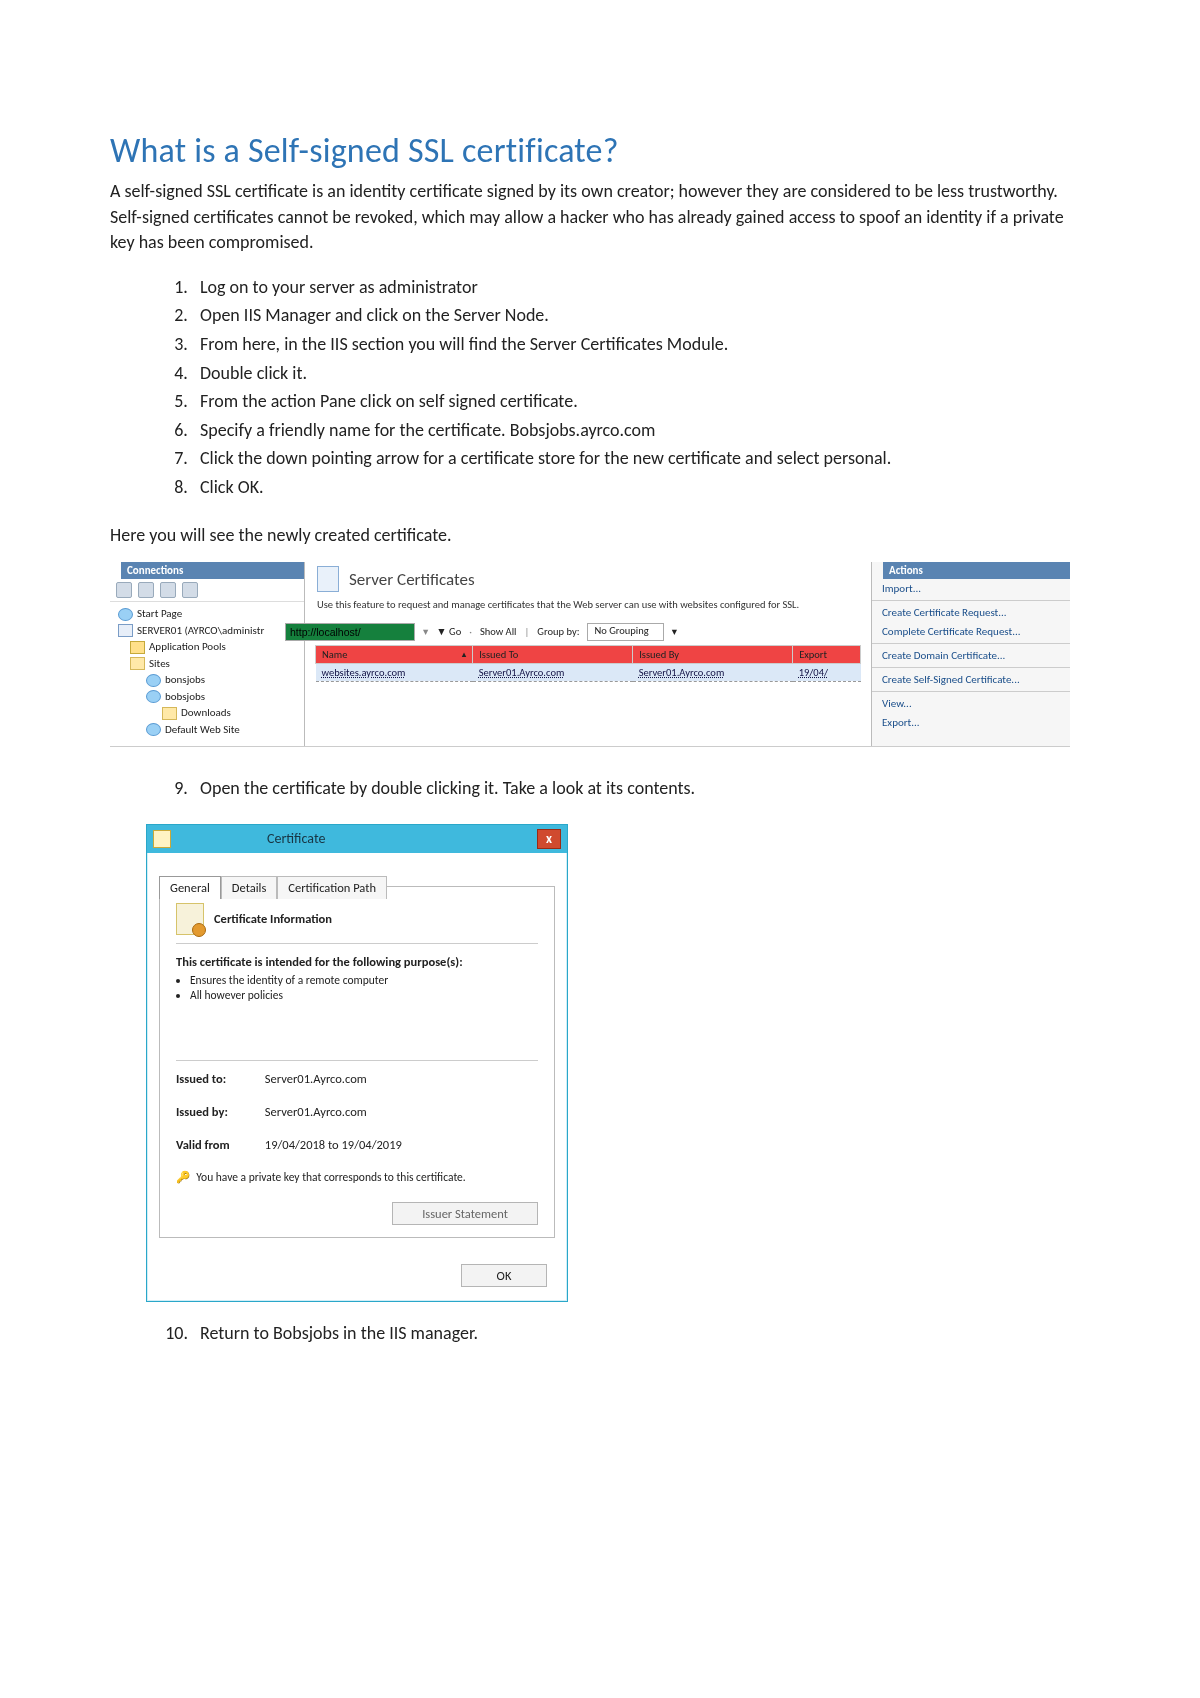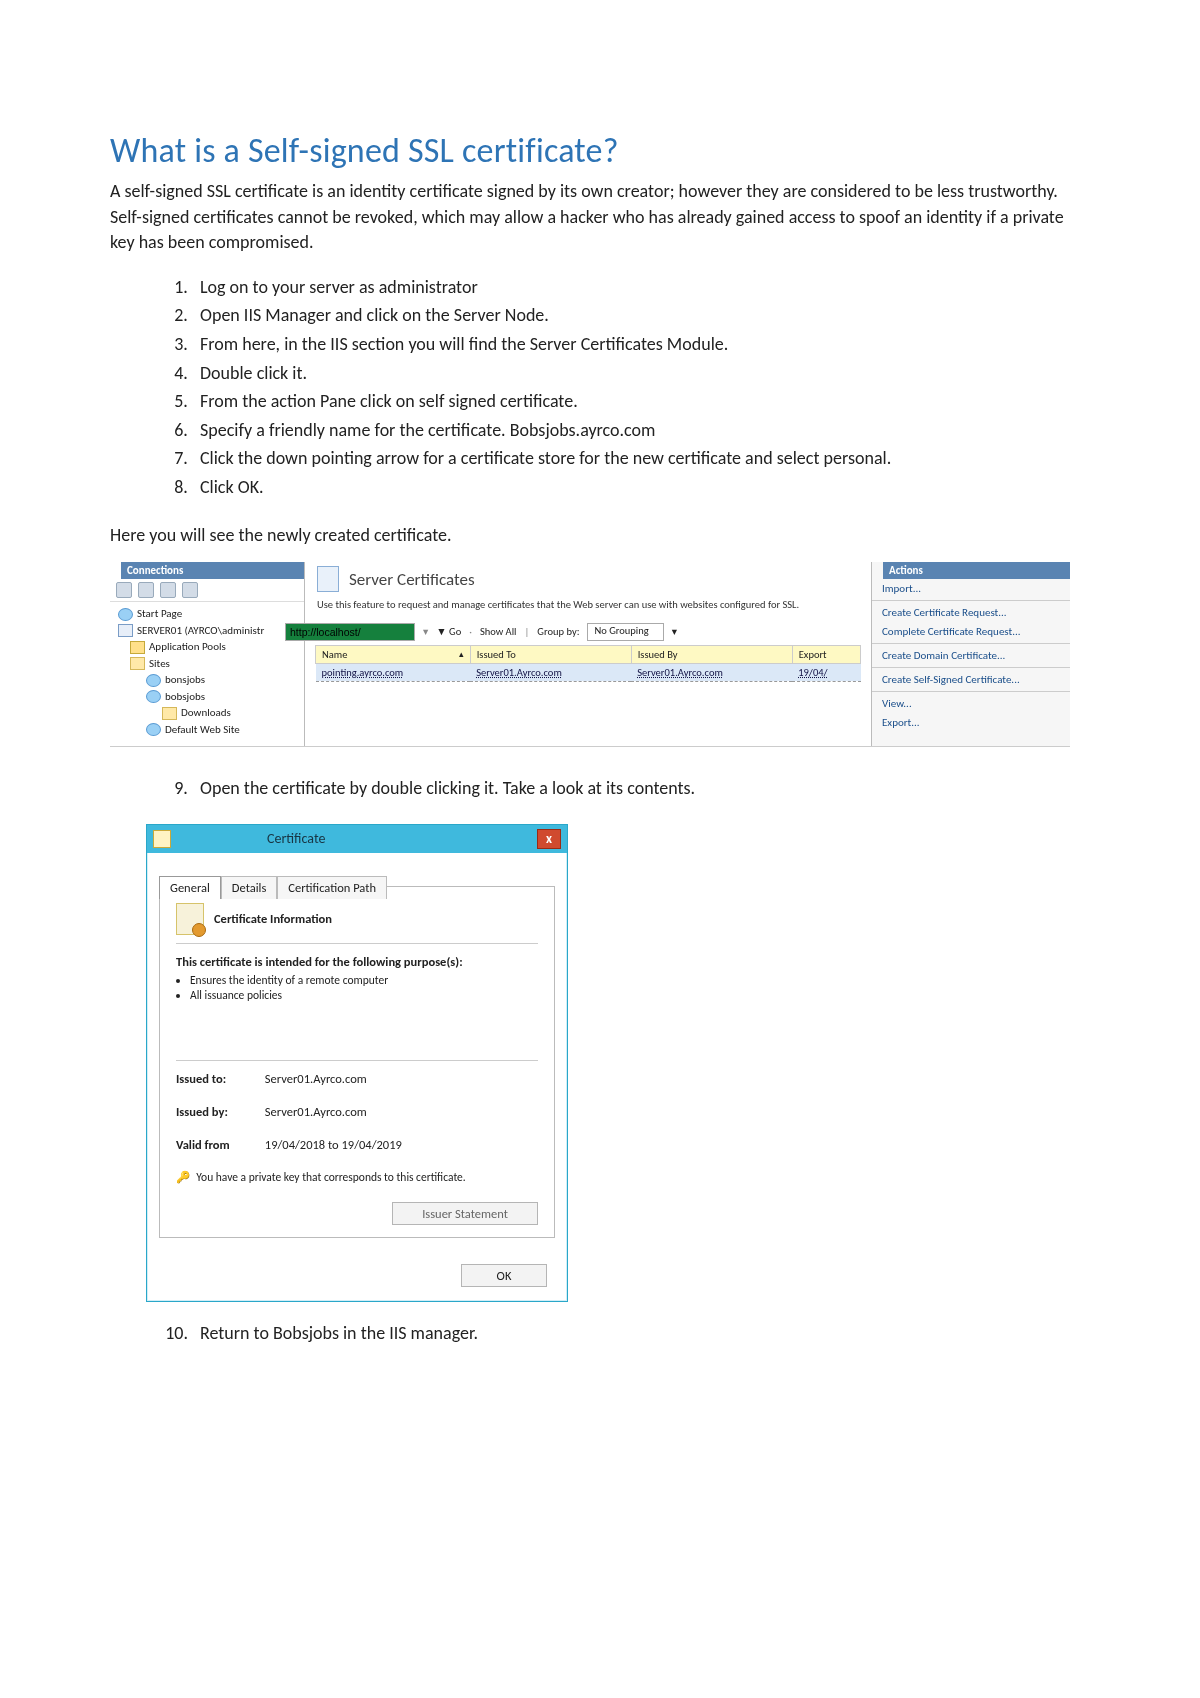--- a/index.html
+++ b/index.html
@@ -86,21 +86,21 @@
   .filterbar input[type=text]{
     width:120px; height:16px; font-size:10.5px; border:1px solid #aaa; padding:0 4px; margin-left:-20px; background:#15803d;
   }
   .filterbar .sep { color:#888; }
   .filterbar .sel { border:1px solid #aaa; padding:0 14px 0 6px; height:16px; display:inline-flex; background:#fff;}
   .grid {
     margin: 0 10px 8px 10px;
   }
   .grid table { width:100%; border-collapse: collapse; font-size:10.5px; }
   .grid th {
-    background:#fef9c3; border:1px solid #ccc; padding:2px 6px; text-align:left; font-weight:normal;
+    background:#ef4444; border:1px solid #ccc; padding:2px 6px; text-align:left; font-weight:normal;
     position:relative;
   }
   .grid th .sort { position:absolute; right:6px; top:2px; font-size:9px; }
   .grid td {
     padding:2px 6px; border-bottom:1px dashed #999; color:#114; text-decoration: underline dotted;
   }
   .grid tr.selected td { background:#dbe8f7; }
   .actions { font-size: 11px; }
   .actions .alink {
     display:block; padding:3px 10px; color:#1a4e8a; cursor:pointer;
@@ -249,21 +249,21 @@
         <div class="grid">
           <table>
             <tbody>
                 <tr>
               <th><span>Name</span><span class="sort">▴</span></th>
               <th>Issued To</th>
               <th>Issued By</th>
               <th>Export</th>
             </tr>
             <tr class="selected">
-              <td>pointing.ayrco.com</td>
+              <td>websites.ayrco.com</td>
               <td>Server01.Ayrco.com</td>
               <td>Server01.Ayrco.com</td>
               <td>19/04/</td>
             </tr>
           </tbody>
             </table>
         </div>
       </div>
 
       <div class="col-act">
@@ -305,21 +305,21 @@
     <div class="tabpage">
       <div class="certinfo-head">
         <span class="cic"></span>
         <span class="lbl">Certificate Information</span>
       </div>
       <hr>
       <div class="purposes">
         <div class="ptitle">This certificate is intended for the following purpose(s):</div>
         <ul>
           <li>Ensures the identity of a remote computer</li>
-          <li>All issuance policies</li>
+          <li>All however policies</li>
         </ul>
       </div>
       <div class="kv">
         <hr>
         <div class="row">
           <span class="k">Issued to:</span>
           <span>Server01.Ayrco.com</span>
         </div>
         <div class="row">
           <span class="k">Issued by:</span>

